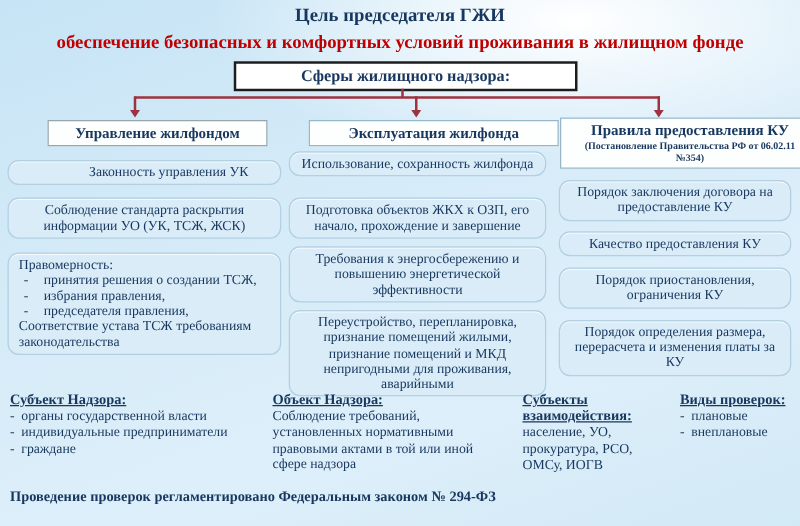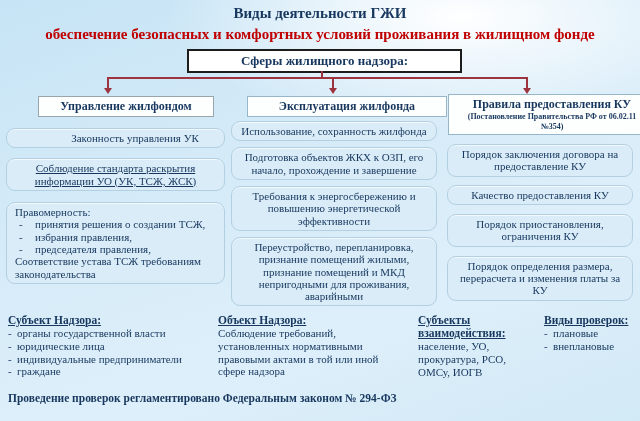--- a/index.html
+++ b/index.html
@@ -56,21 +56,21 @@
   .note{
     position:absolute;left:8px;top:392px;width:620px;
     font-size:11.5px;font-weight:bold;color:#17375e;
   }
 </style>
 </head>
 <body>
 
 <div class="stage">
 
-  <div class="title">Виды деятельности ГЖИ</div>
+  <div class="title">Цель председателя ГЖИ</div>
   <div class="subtitle">обеспечение безопасных и комфортных условий проживания в жилищном фонде</div>
 
   <div class="spheres-box">
     <span>Сферы жилищного надзора:</span>
   </div>
 
   <div class="line" style="left:321px;top:71px;width:2px;height:7px;"></div>
   <div class="line" style="left:108px;top:77px;width:420px;height:2px;"></div>
   <div class="line" style="left:107px;top:77px;width:2px;height:11px;"></div>
   <div class="arrowhead" style="left:104px;top:88px;"></div>
@@ -85,48 +85,47 @@
   <div class="hdr-box" style="left:247px;top:96px;width:174px;">
     <span>Эксплуатация жилфонда</span>
   </div>
   <div class="hdr-box" style="left:448px;top:94px;width:182px;">
     <div>Правила предоставления КУ</div>
     <div class="hdr-note">(Постановление Правительства РФ от 06.02.11 №354)</div>
   </div>
 
   <div class="col" style="left:6px;top:128px;width:219px;">
     <div class="box" style="margin-bottom:10px;padding-left:44px;">Законность управления УК</div>
-    <div class="box" style="margin-bottom:11px;text-decoration:underline;">Соблюдение стандарта раскрытия информации  УО (УК, ТСЖ, ЖСК)</div>
+    <div class="box" style="margin-bottom:11px;">Соблюдение стандарта раскрытия информации  УО (УК, ТСЖ, ЖСК)</div>
     <div class="box box-list">
       <div>Правомерность:</div>
       <div class="li">принятия решения о создании ТСЖ,</div>
       <div class="li">избрания правления,</div>
       <div class="li">председателя правления,</div>
       <div>Соответствие устава ТСЖ требованиям законодательства</div>
     </div>
   </div>
 
   <div class="col" style="left:231px;top:121px;width:206px;">
-    <div class="box" style="margin-bottom:6px;">Использование,  сохранность жилфонда</div>
+    <div class="box" style="margin-bottom:17px;">Использование,  сохранность жилфонда</div>
     <div class="box" style="margin-bottom:6px;">Подготовка объектов ЖКХ к ОЗП, его начало, прохождение и завершение</div>
     <div class="box" style="margin-bottom:6px;">Требования к энергосбережению и повышению энергетической эффективности</div>
     <div class="box">Переустройство, перепланировка, признание помещений жилыми, признание помещений и МКД непригодными для проживания, аварийными</div>
   </div>
 
   <div class="col" style="left:447px;top:144px;width:186px;">
     <div class="box" style="margin-bottom:8px;">Порядок заключения договора на предоставление КУ</div>
     <div class="box" style="margin-bottom:9px;">Качество предоставления КУ</div>
     <div class="box" style="margin-bottom:9px;">Порядок приостановления, ограничения КУ</div>
     <div class="box">Порядок определения размера, перерасчета и изменения платы за КУ</div>
   </div>
 
   <div class="bsec" style="left:8px;top:314px;width:205px;">
     <div class="hd">Субъект Надзора:</div>
     <div class="b-li">органы государственной власти</div>
-    <div class="b-li">юридические лица</div>
     <div class="b-li">индивидуальные предприниматели</div>
     <div class="b-li">граждане</div>
   </div>
 
   <div class="bsec" style="left:218px;top:314px;width:188px;">
     <div class="hd">Объект Надзора:</div>
     <div>Соблюдение требований, установленных нормативными правовыми актами в той или иной сфере надзора</div>
   </div>
 
   <div class="bsec" style="left:418px;top:314px;width:118px;">

